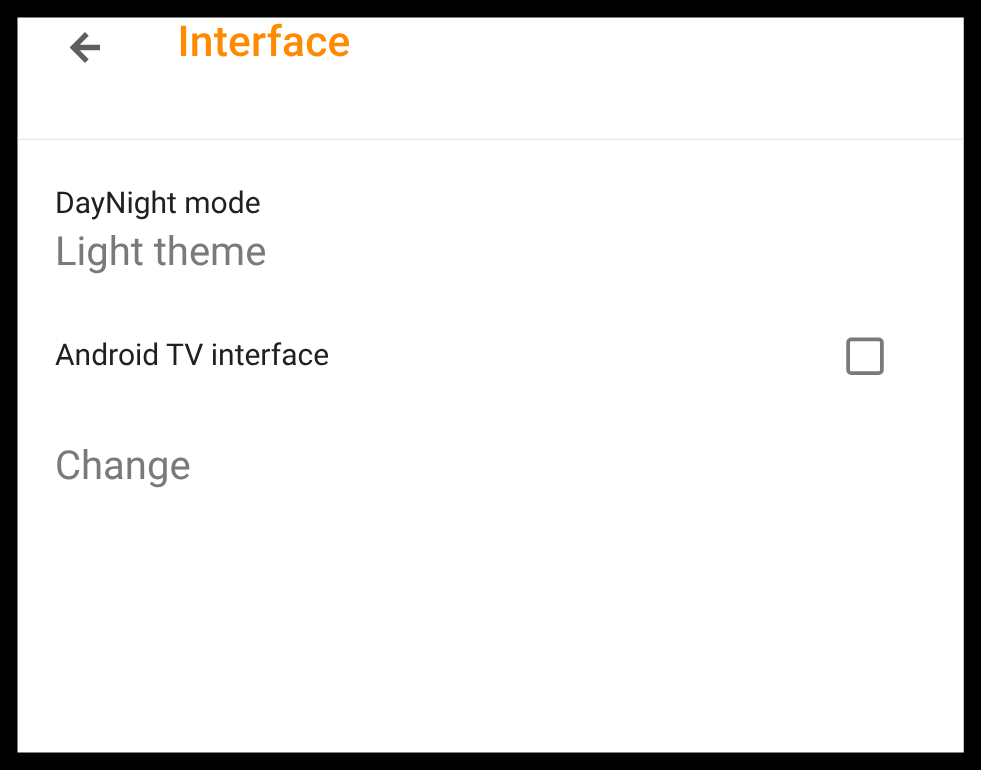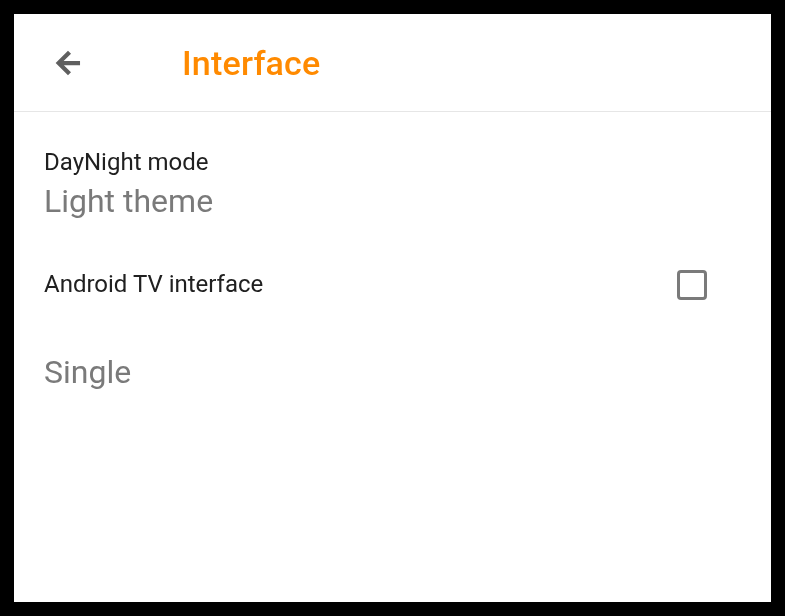--- a/index.html
+++ b/index.html
@@ -14,24 +14,22 @@
   .device {
     width: 757px;
     height: 588px;
     background: #fff;
     overflow: hidden;
     position: relative;
   }
   .appbar {
     height: 98px;
     display: flex;
-    align-items: center;
     padding-left: 30px;
     border-bottom: 1px solid #e6e6e6;
-    gap: 40px;
   }
   .back-btn {
     width: 48px;
     height: 48px;
     display: flex;
     align-items: center;
     justify-content: center;
     cursor: pointer;
   }
   .back-btn svg { width: 34px; height: 34px; fill: #5f5f5f; stroke: #5f5f5f; }
@@ -97,19 +95,19 @@
     <div class="item">
       <div class="item-text">
         <div class="item-title">Android TV interface</div>
       </div>
       <div class="checkbox"></div>
     </div>
 
 
     <div class="item">
       <div class="item-text">
-        <div class="item-sub">Single</div>
+        <div class="item-sub">Change</div>
       </div>
     </div>
 
   </div>
 
 </div>
 
 </body></html>

